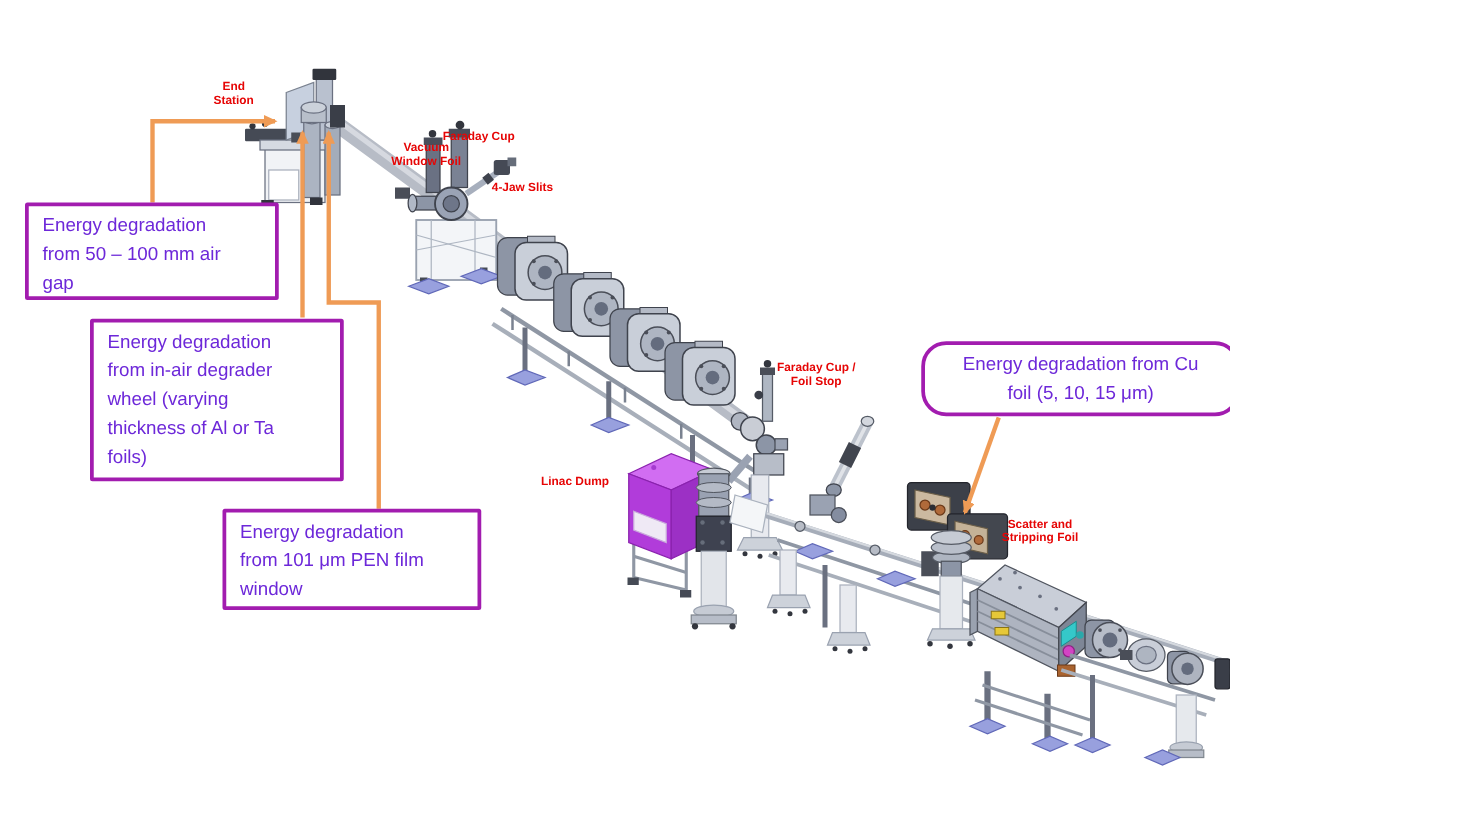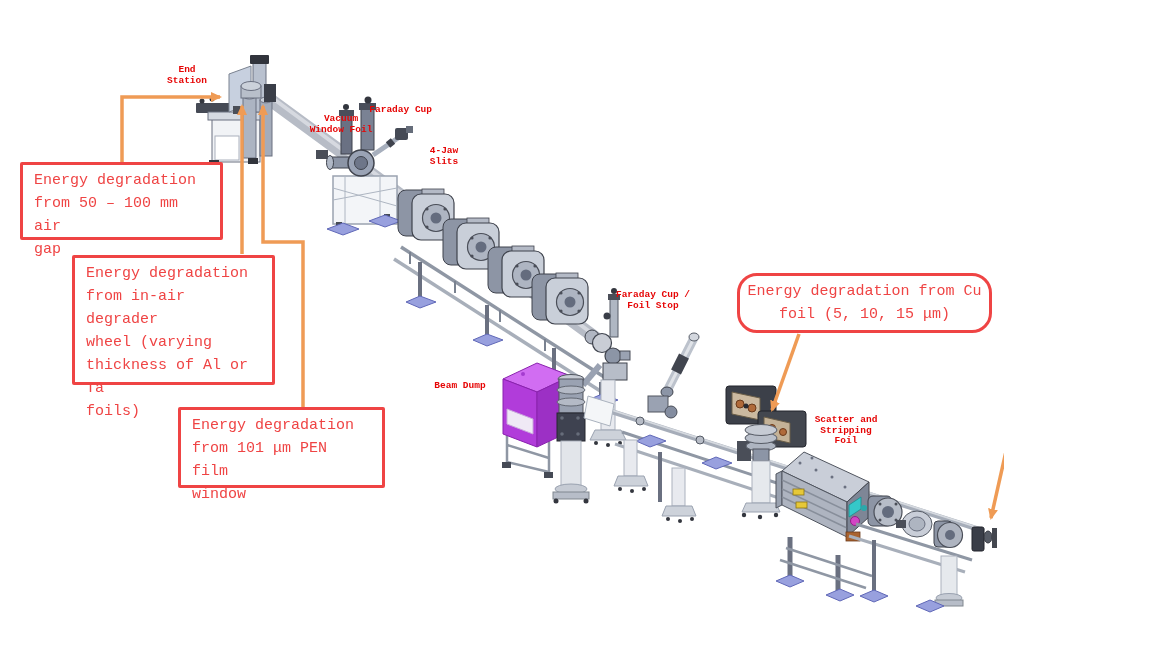--- a/index.html
+++ b/index.html
@@ -1,27 +1,27 @@
 <!DOCTYPE html>
 <html><head>
 <meta charset="utf-8">
 <style>
   html,body { margin:0; padding:0; background:#ffffff; }
   #page {
     position:relative; width:984px; height:659px; background:#ffffff;
-    font-family:Liberation Mono, monospace; overflow:hidden;padding-left:20px;
+    font-family:Liberation Sans, sans-serif; overflow:hidden;
   }
   #cad-svg { position:absolute; left:0; top:0; }
   .eq-label {
     position:absolute; color:#e60505; font-weight:bold; font-size:9.5px;
     line-height:10.5px; text-align:center; white-space:pre-line;
   }
   .callout {
     position:absolute; box-sizing:border-box; background:#ffffff;
-    border:3px solid #ef4444; border-radius:2px; color:#ef4444;
+    border:3px solid #a21caf; border-radius:2px; color:#6d28d9;
     font-size:15px; line-height:23px; padding:4px 11px; white-space:pre-line;
     text-align:left;
   }
   .callout.centered { text-align:center; padding:4px 6px;border-radius:20px; }
 </style>
 </head>
 <body>
 
 <div id="page">
 
@@ -316,26 +316,26 @@
       <path d="M303,407 V242 H263 V106" marker-end="url(#ah)"></path>
       <path d="M799,334 L772,410" marker-end="url(#ah)"></path>
       <path d="M1016,407 L991,518" marker-end="url(#ah)"></path>
     </g>
   </svg>
 
   <div class="eq-label" style="left:158px; top:65px; width:58px;">End
 Station</div>
   <div class="eq-label" style="left:301px; top:66px; width:80px;margin-top:48px;">Vacuum
 Window Foil</div>
-  <div class="eq-label" style="left:364px; top:105px; width:68px;text-align:right;">Faraday Cup</div>
-  <div class="eq-label" style="left:414px; top:146px; width:60px;">4-Jaw Slits</div>
+  <div class="eq-label" style="left:349px; top:105px; width:68px;">Faraday Cup</div>
+  <div class="eq-label" style="left:388px; top:146px; width:60px;">4-Jaw Slits</div>
   <div class="eq-label" style="left:608px; top:290px; width:90px;">Faraday Cup /
 Foil Stop</div>
-  <div class="eq-label" style="left:426px; top:381px; width:68px;">Beam Dump</div>
-  <div class="eq-label" style="left:794px; top:415px; width:76px;margin-left:14px;">Scatter and
+  <div class="eq-label" style="left:426px; top:381px; width:68px;">Linac Dump</div>
+  <div class="eq-label" style="left:794px; top:415px; width:76px;">Scatter and
 Stripping Foil</div>
 
   <div class="callout" style="left:20px; top:162px; width:203px; height:78px;">Energy degradation
 from 50 – 100 mm air
 gap</div>
   <div class="callout" style="left:72px; top:255px; width:203px; height:130px;">Energy degradation
 from in-air degrader
 wheel (varying
 thickness of Al or Ta
 foils)</div>

